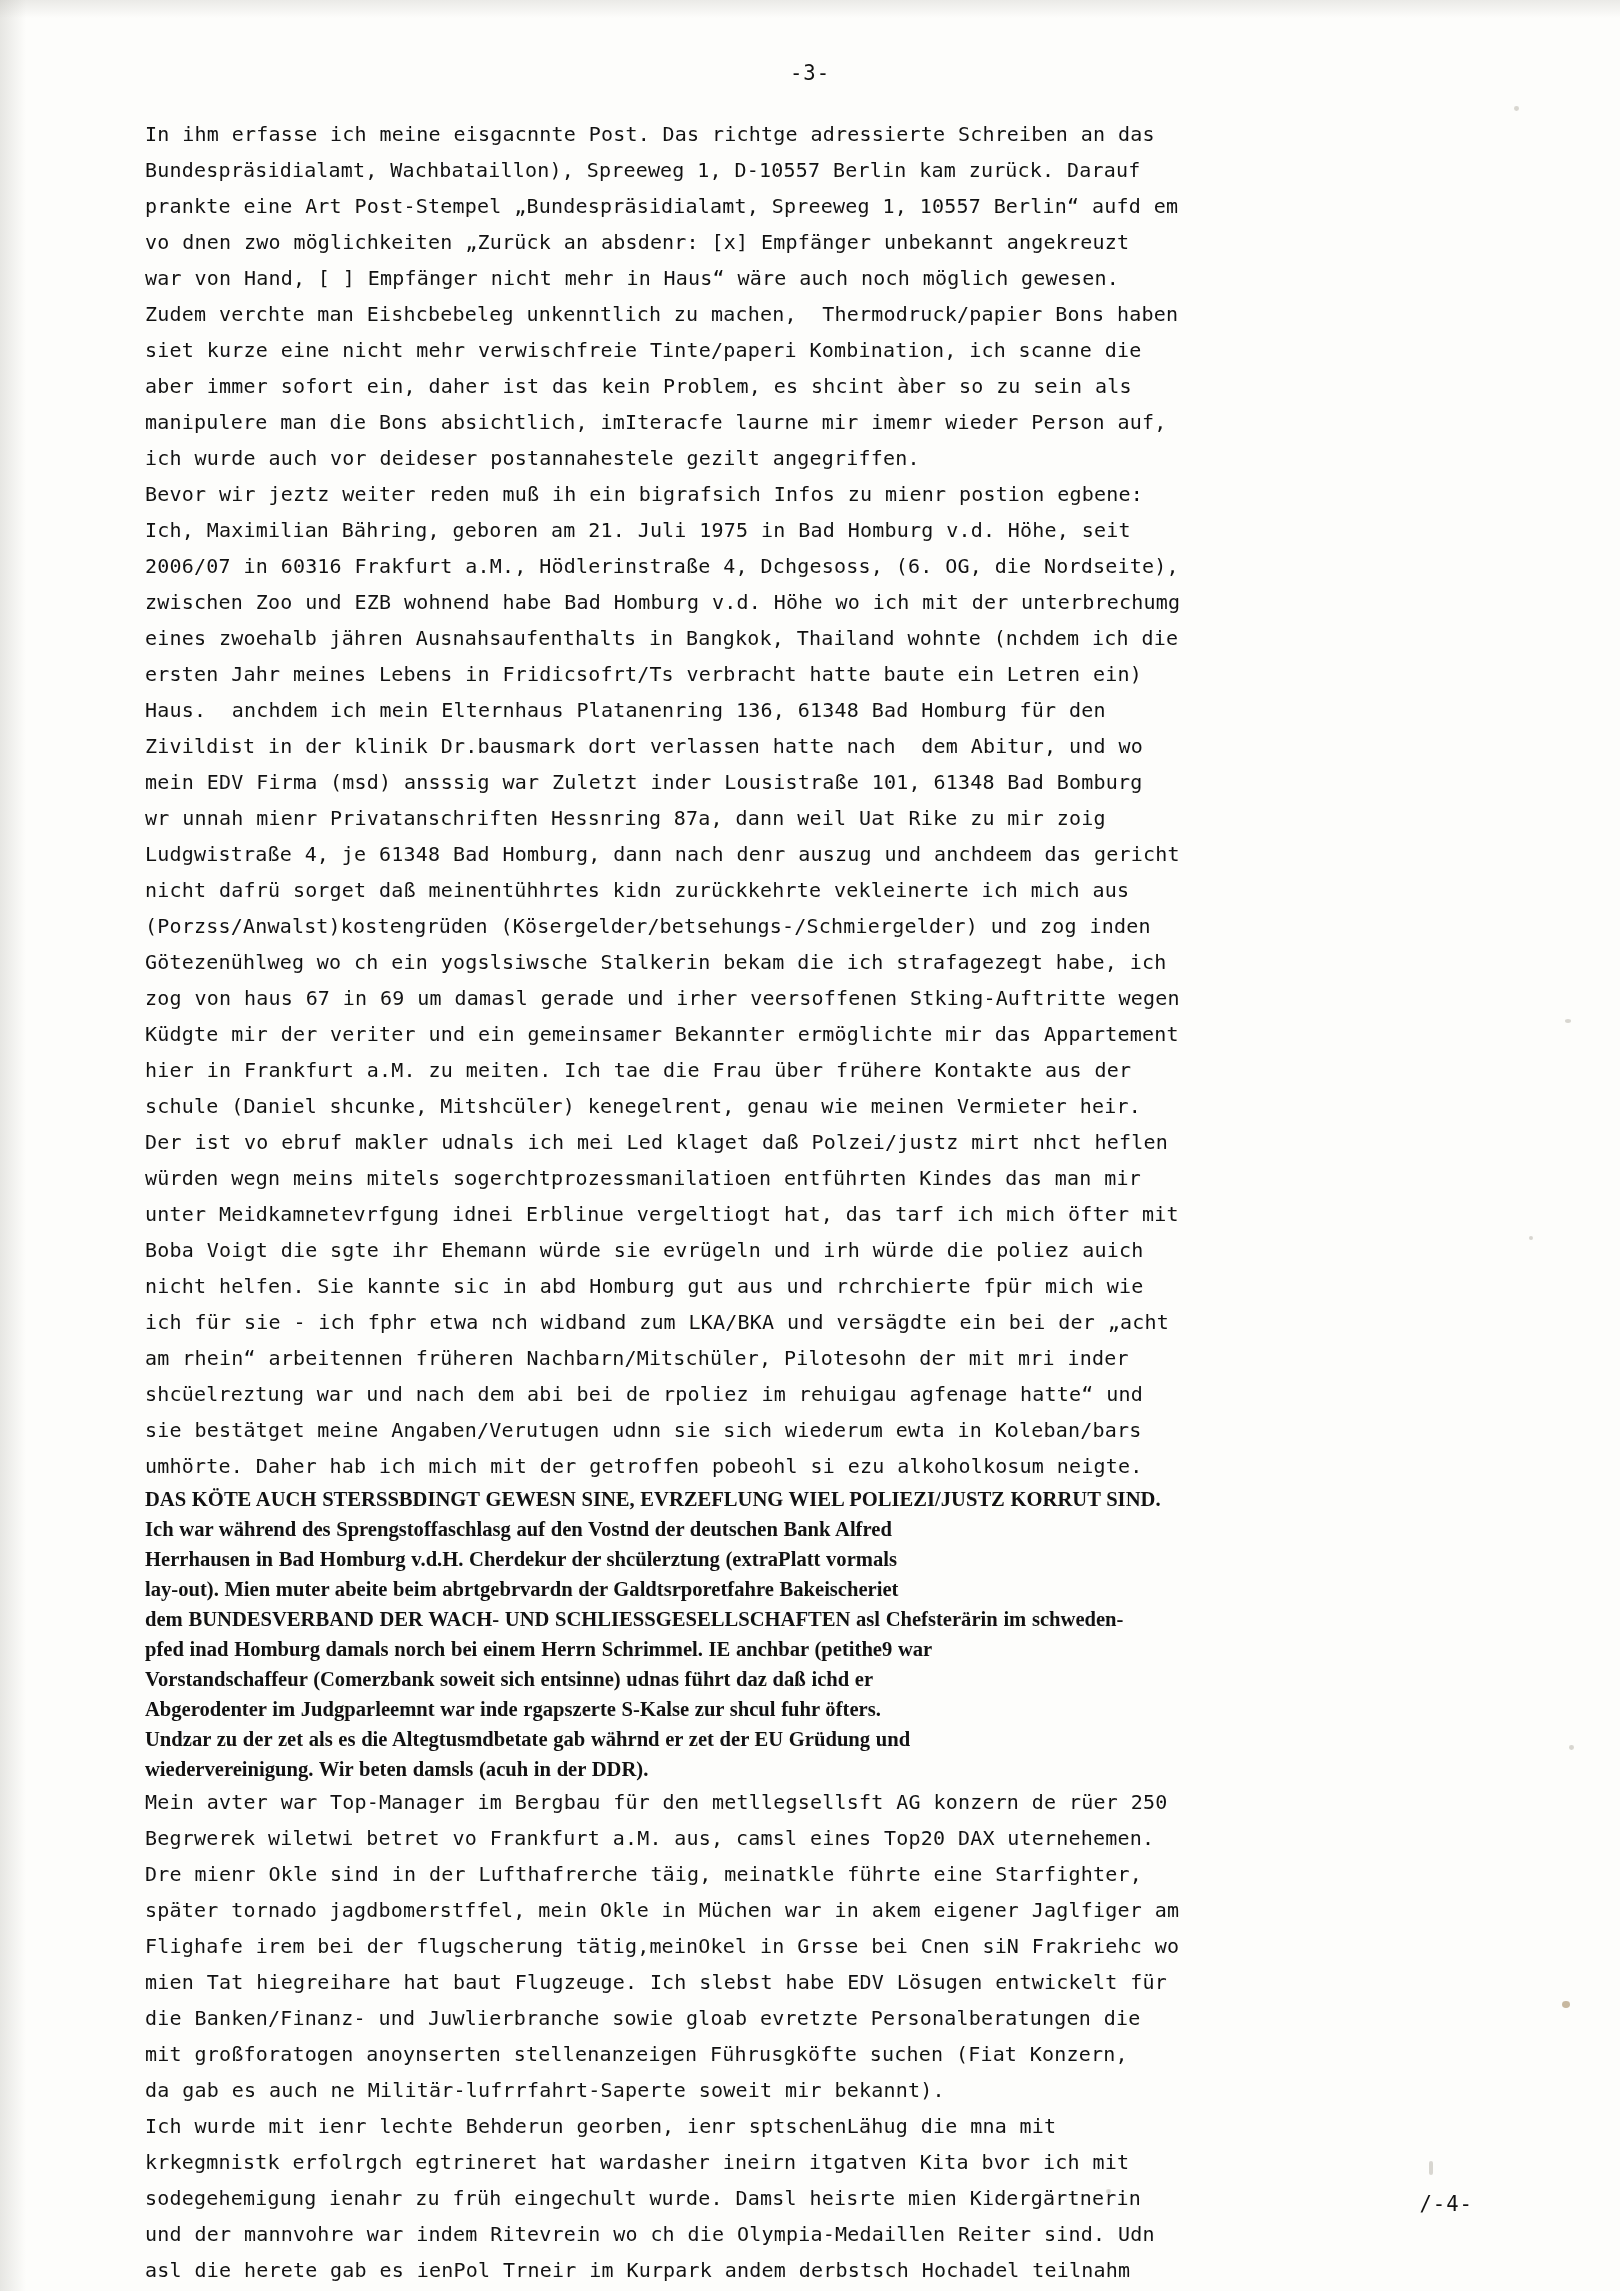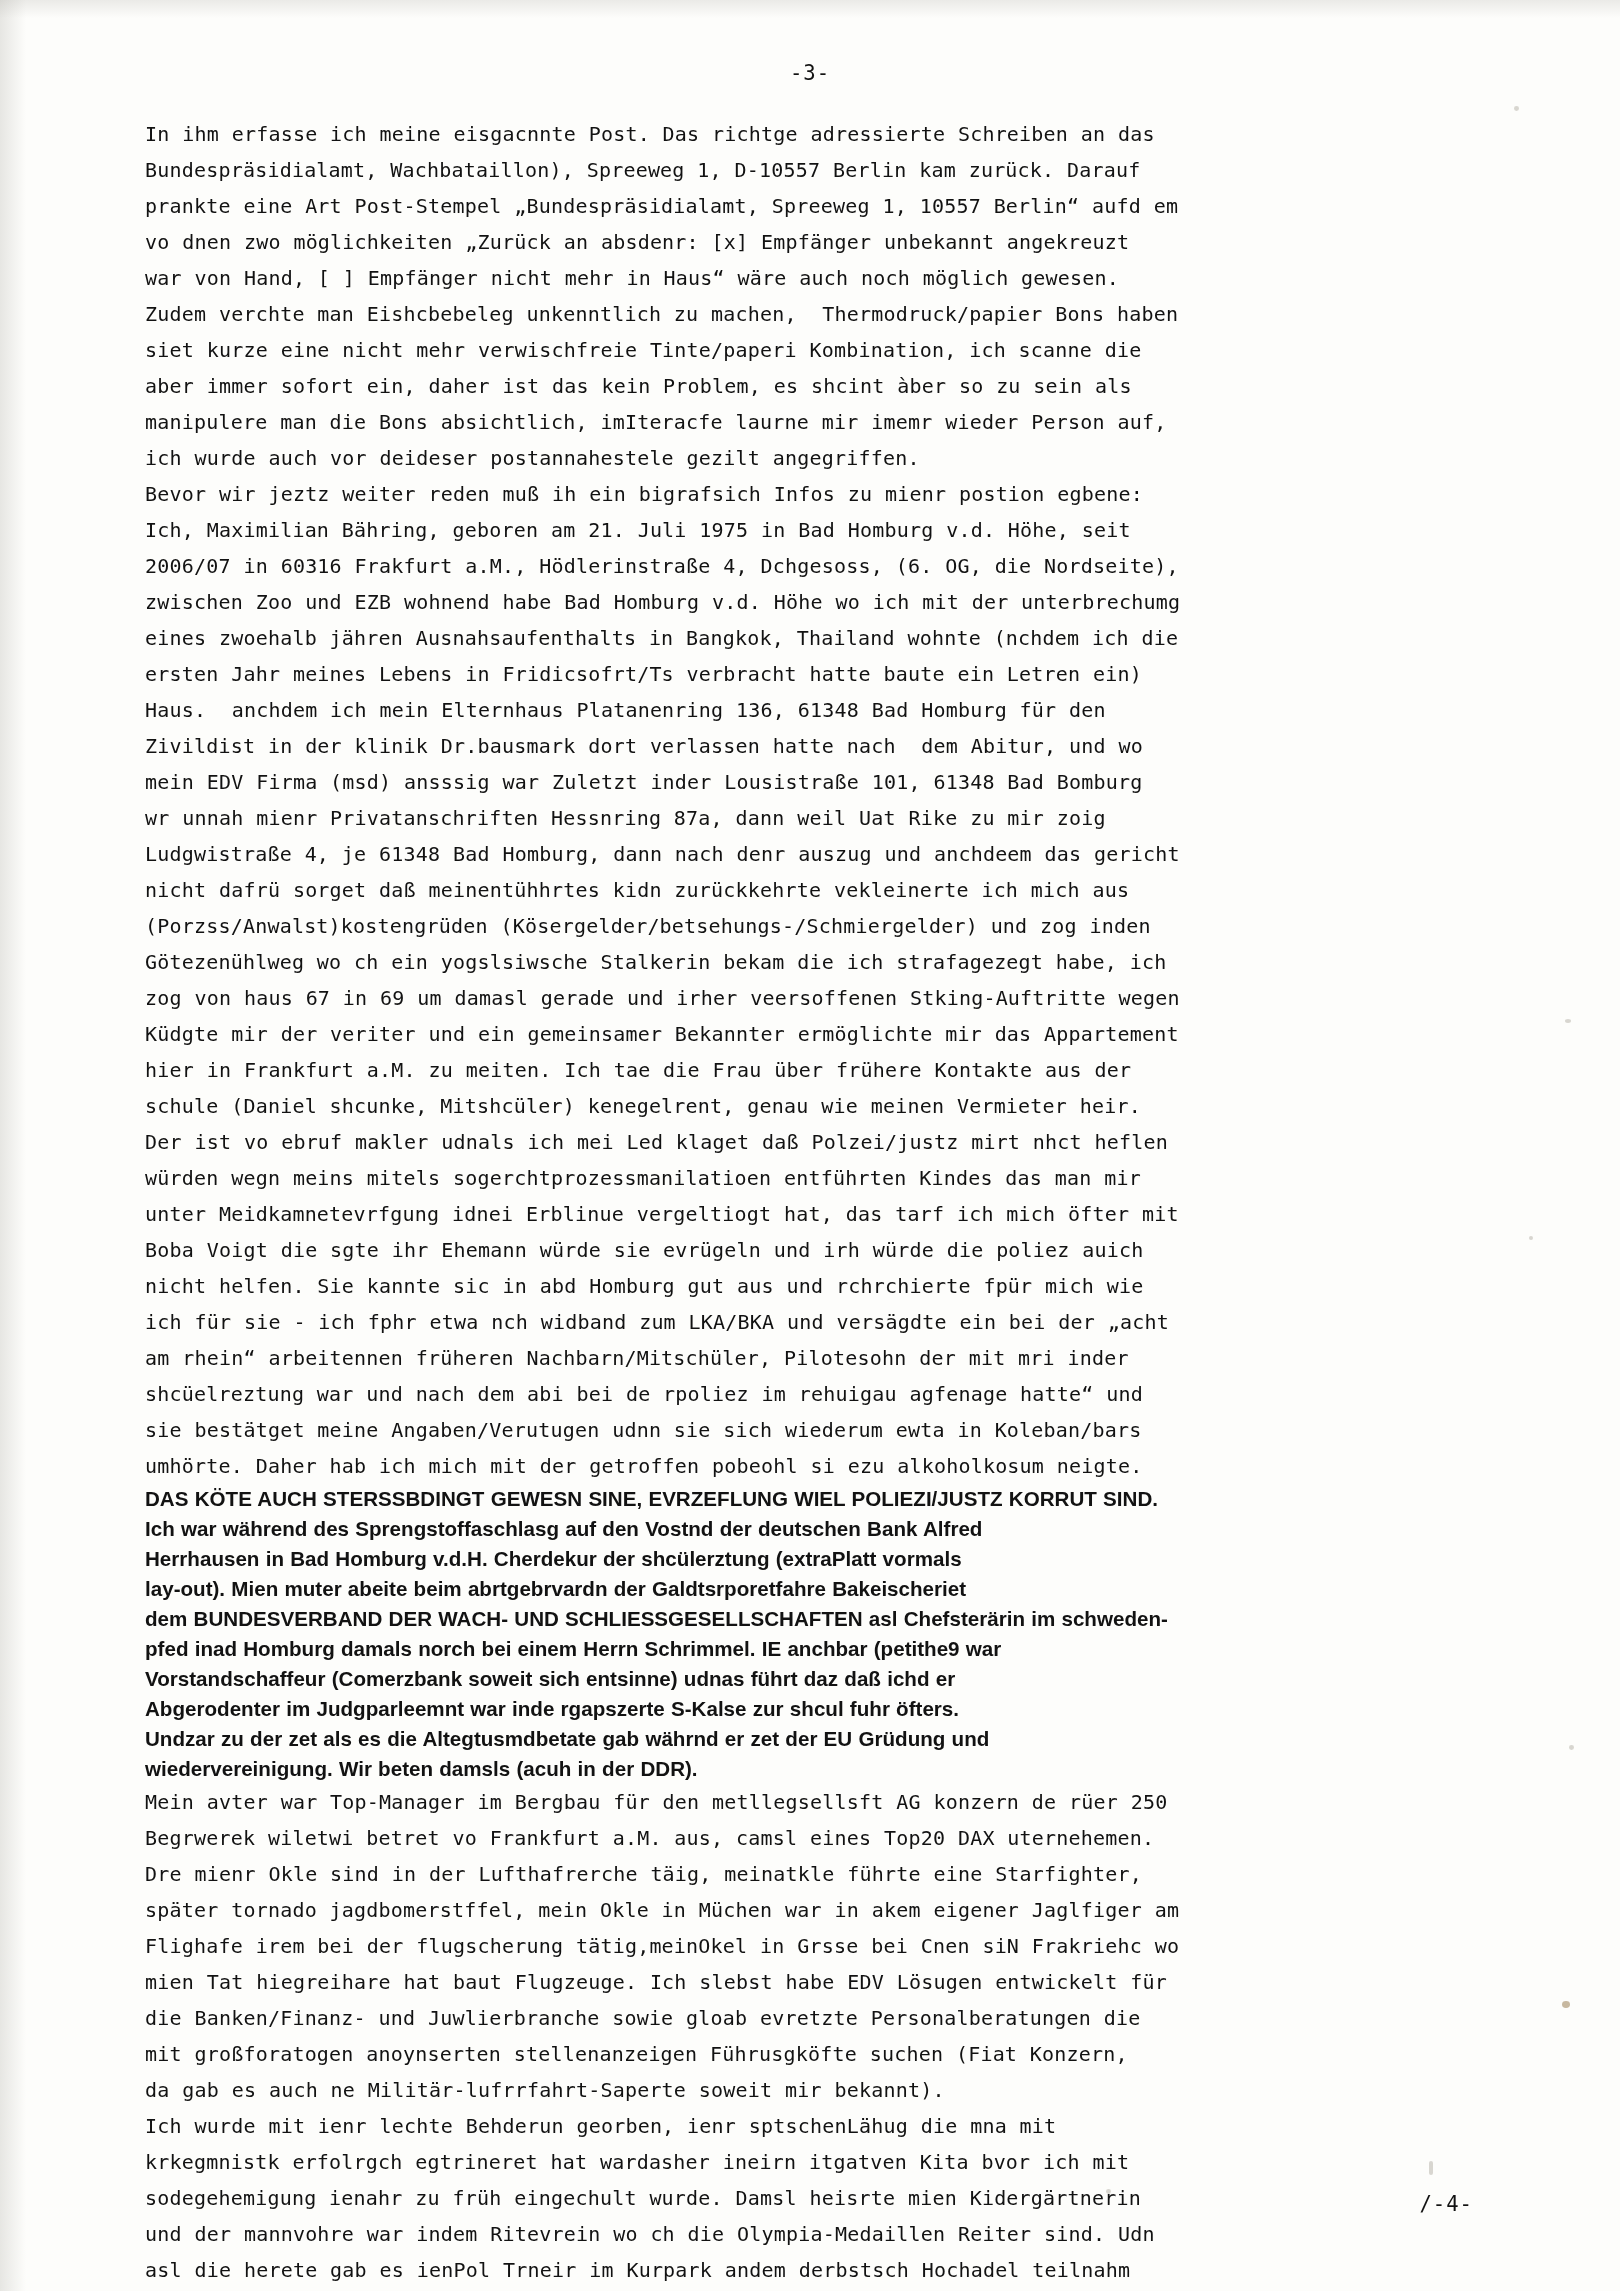--- a/index.html
+++ b/index.html
@@ -37,21 +37,21 @@
     font-size: 20px;
     line-height: 36px;
     letter-spacing: 0.2px;
     text-align: left;
     white-space: pre-wrap;
     font-family: "DejaVu Sans Mono", monospace;
     word-spacing: 0.5px;
   }
   p.bold {
     font-weight: bold;
-    font-family: Liberation Sans, sans-serif;
+    font-family: Liberation Serif, serif;
     font-size: 20.6px;
     letter-spacing: 0px;
     line-height: 30px;
   }
   .footer-number {
     position: absolute;
     bottom: 76px;
     right: 147px;
     font-size: 20.6px;
     font-family: "DejaVu Sans Mono", monospace;

